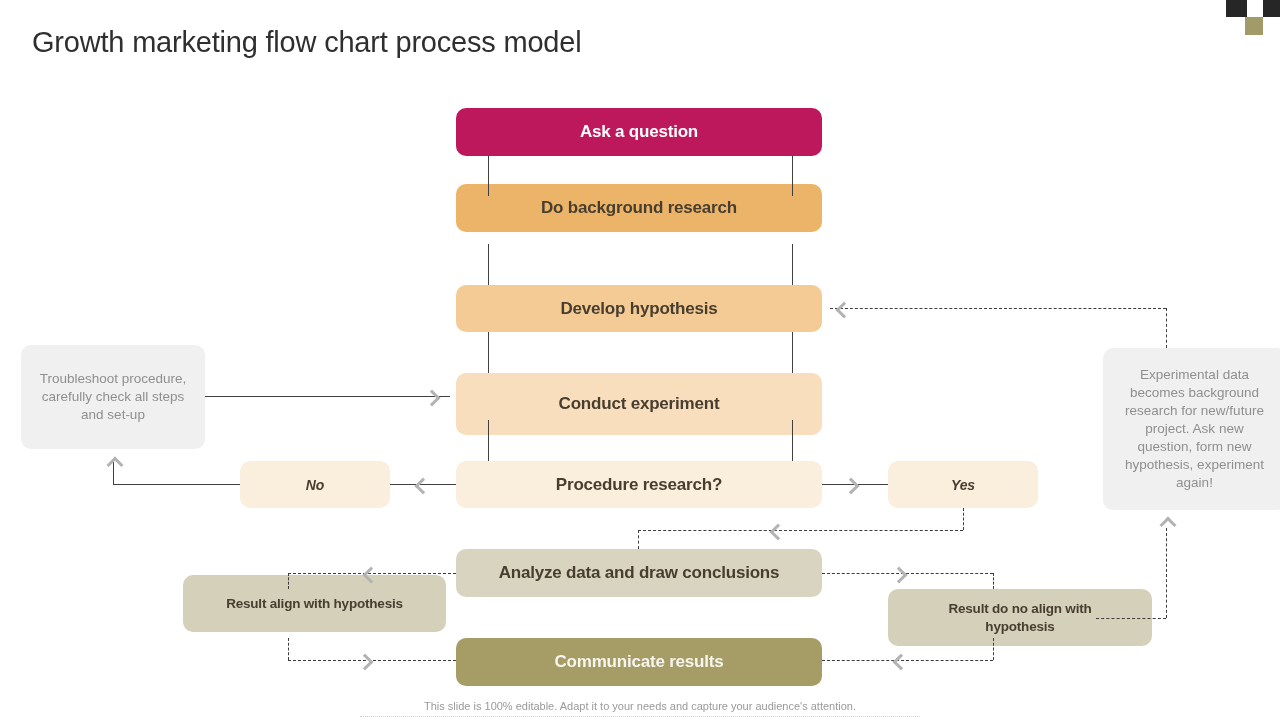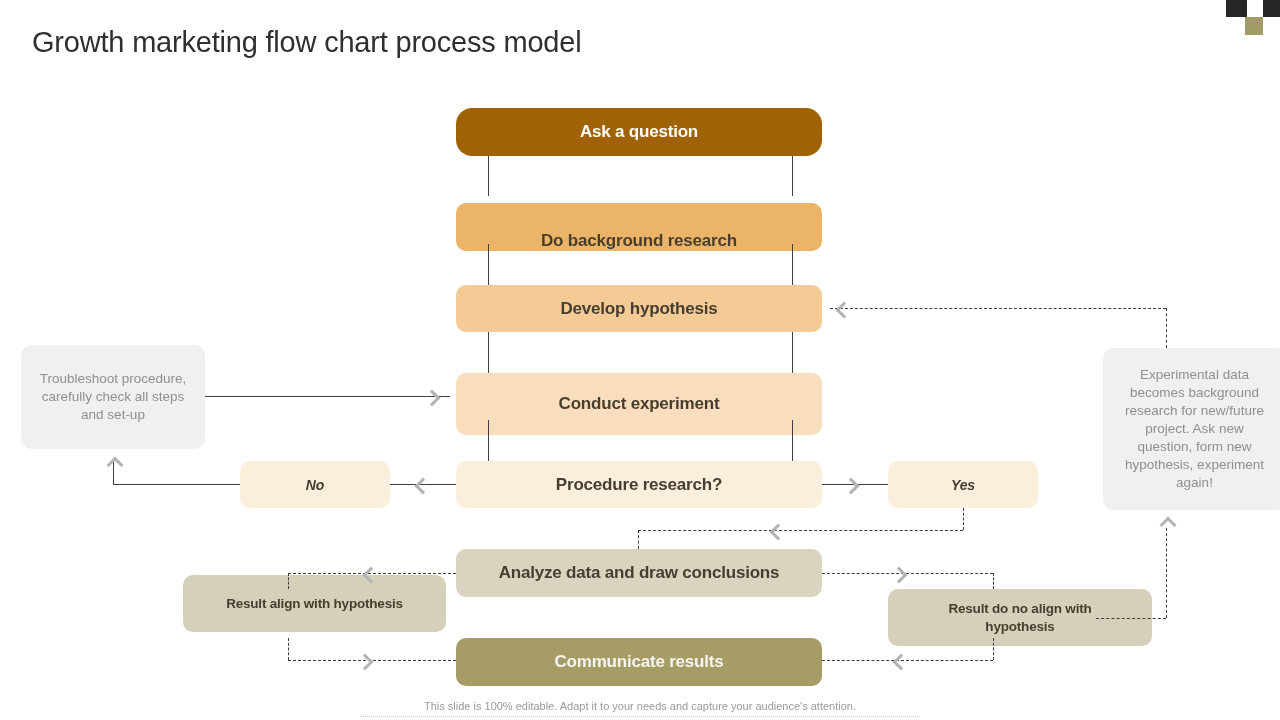--- a/index.html
+++ b/index.html
@@ -12,21 +12,21 @@
   .sq{position:absolute;}
   
   .node{position:absolute;display:flex;align-items:center;justify-content:center;
         border-radius:10px;text-align:center;font-weight:bold;color:#473e30;letter-spacing:-0.2px;}
   .node .lbl{pointer-events:none;}
   .main{left:456px;width:366px;height:48px;font-size:17px;}
   .small{height:47px;font-size:14px;font-style:italic;}
   .result{font-size:13.5px;line-height:1.3;padding:4px 28px;}
   .note{border-radius:10px;font-weight:400;color:#8f8f8f;font-size:13.5px;line-height:1.34;
         background:#f0f0f0;padding:10px 14px;letter-spacing:0;}
-  .bg-terracotta{background:#a16207;color:#ffffff;border-radius:16px;}
+  .bg-terracotta{background:#be185d;color:#ffffff;}
   .bg-amber{background:#ecb468;}
   .bg-lorange{background:#f4cb95;text-align:right;}
   .bg-peach{background:#f8debd;}
   .bg-cream{background:#faeedd;}
   .bg-beige{background:#d8d4bf;}
   .bg-beige2{background:#d4d0ba;}
   .bg-olive{background:#a59c66;color:#f7f5ef;}
   
   .vs{position:absolute;width:0;border-left:1px solid #3f3f3f;}
   .hs{position:absolute;height:0;border-top:1px solid #3f3f3f;}
@@ -46,21 +46,21 @@
 
 <div class="abs title">Growth marketing flow chart process model</div>
 
 <div class="sq" style="left:1226px;top:0;width:21px;height:17px;background:#262626;"></div>
 <div class="sq" style="left:1263px;top:0;width:17px;height:17px;background:#262626;"></div>
 <div class="sq" style="left:1245px;top:17px;width:18px;height:18px;background:#a29a68;"></div>
 
 <div class="node main bg-terracotta" style="top:108px;">
   <span class="lbl">Ask a question</span>
 </div>
-<div class="node main bg-amber" style="top:203px;align-items:flex-end;">
+<div class="node main bg-amber" style="top:184px;">
   <span class="lbl">Do background research</span>
 </div>
 <div class="node main bg-lorange" style="top:285px;height:47px;">
   <span class="lbl">Develop hypothesis</span>
 </div>
 <div class="node main bg-peach" style="top:373px;height:62px;">
   <span class="lbl">Conduct experiment</span>
 </div>
 <div class="node main bg-cream" style="top:461px;height:47px;">
   <span class="lbl">Procedure research?</span>

